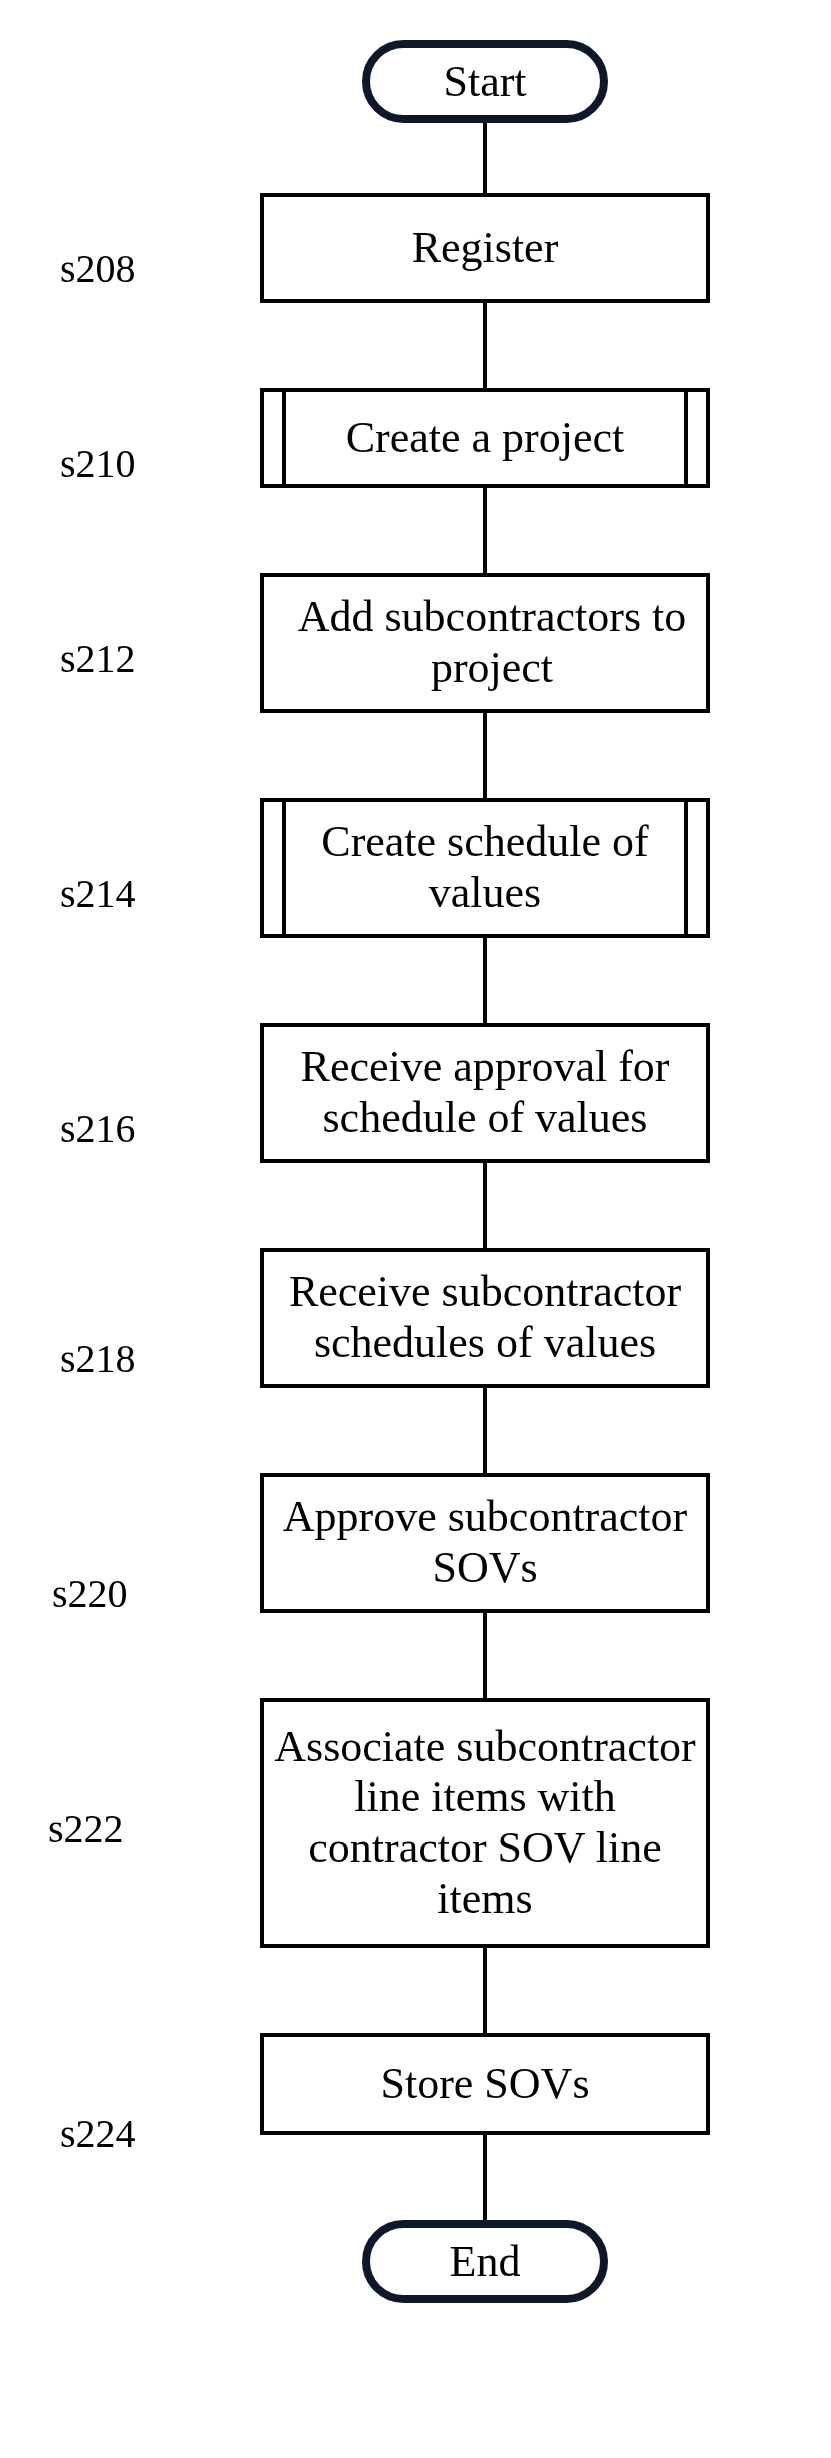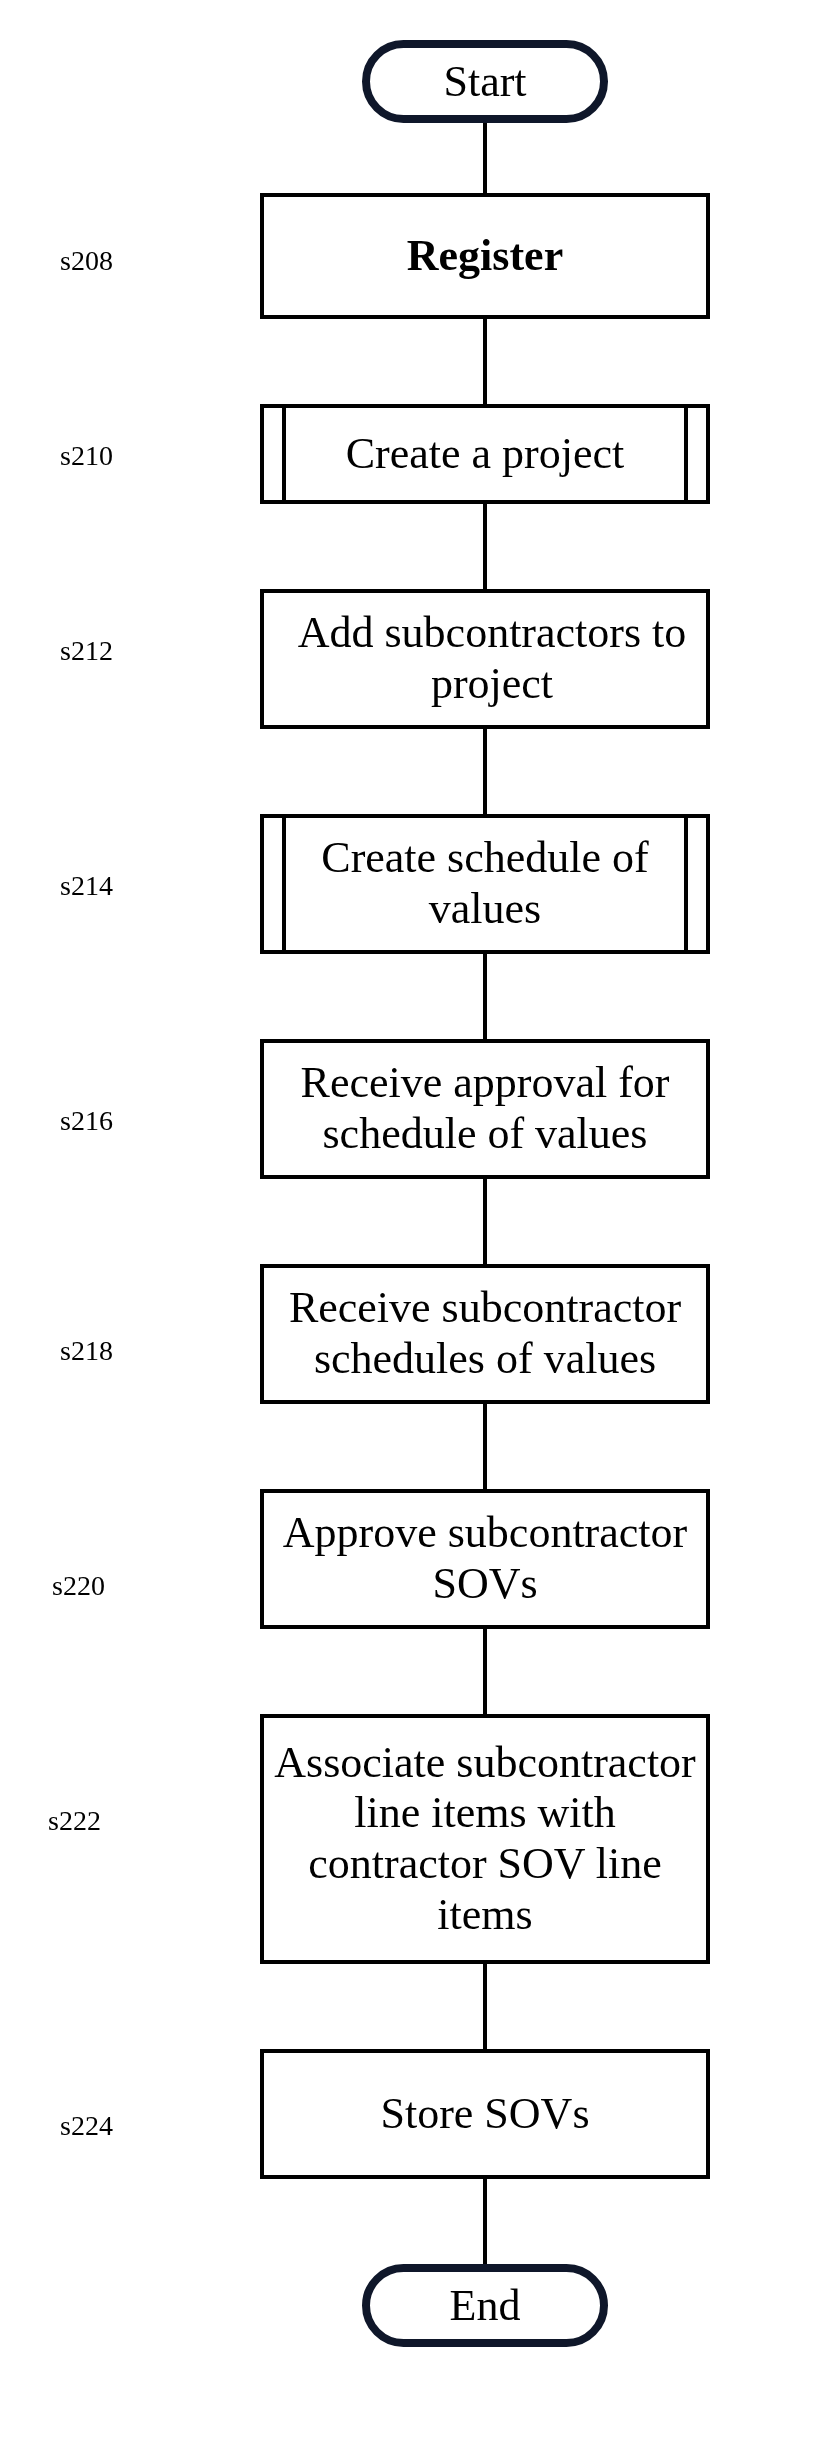--- a/index.html
+++ b/index.html
@@ -56,21 +56,21 @@
     top: -4px;
     bottom: -4px;
     width: 4px;
     background: #000;
   }
   .predefined::before { left: 18px; }
   .predefined::after  { right: 18px; }
 
   .label {
     position: absolute;
-    font-size: 28px;
+    font-size: 40px;
     text-align: right;
   }
 </style>
 </head>
 <body>
 
 <div class="flowchart">
 
   <div class="label" style="left:60px; top:245px;">s208</div>
   <div class="label" style="left:60px; top:440px;">s210</div>
@@ -82,21 +82,21 @@
   <div class="label" style="left:48px; top:1805px;">s222</div>
   <div class="label" style="left:60px; top:2110px;">s224</div>
 
   <div class="col">
 
     <div class="terminal">
       <span>Start</span>
     </div>
     <div class="connector" style="height:70px;"></div>
 
-    <div class="box" style="height:126px;font-weight:bold;">
+    <div class="box" style="height:110px;">
       <span>Register</span>
     </div>
     <div class="connector" style="height:85px;"></div>
 
     <div class="box predefined" style="height:100px;">
       <span>Create a project</span>
     </div>
     <div class="connector" style="height:85px;"></div>
 
     <div class="box" style="height:140px;padding-left:24px;">
@@ -122,21 +122,21 @@
     <div class="box" style="height:140px;">
       <span>Approve subcontractor SOVs</span>
     </div>
     <div class="connector" style="height:85px;"></div>
 
     <div class="box" style="height:250px;">
       <span>Associate subcontractor line items with contractor SOV line items</span>
     </div>
     <div class="connector" style="height:85px;"></div>
 
-    <div class="box" style="height:130px;">
+    <div class="box" style="height:102px;">
       <span>Store SOVs</span>
     </div>
     <div class="connector" style="height:85px;"></div>
 
     <div class="terminal">
       <span>End</span>
     </div>
 
   </div>
 </div>

